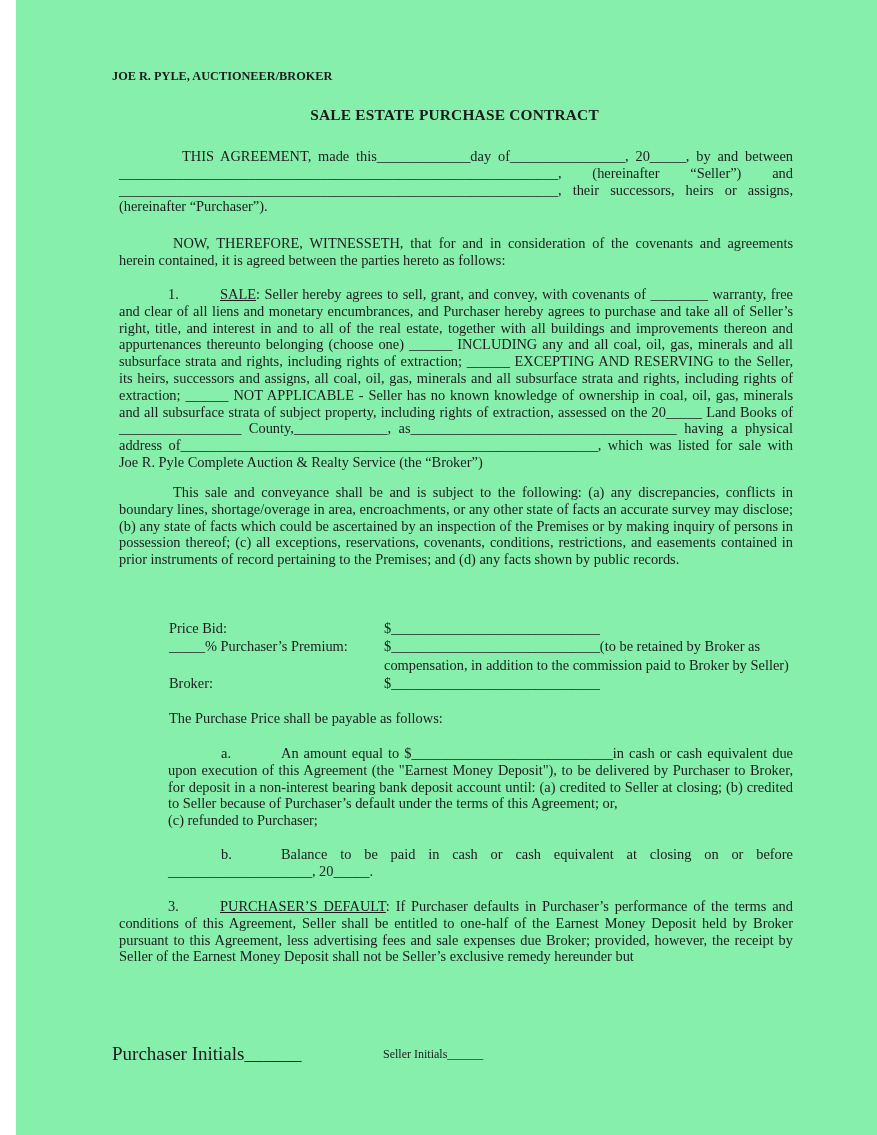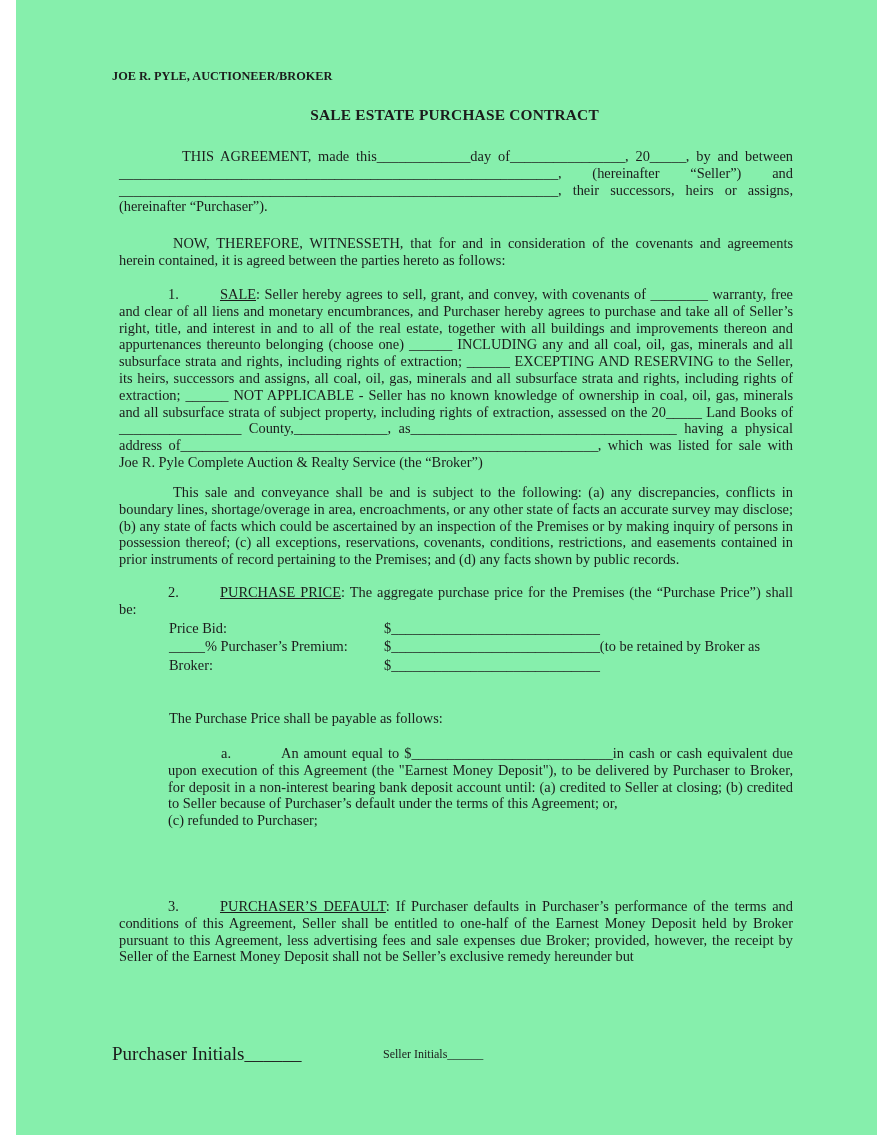--- a/index.html
+++ b/index.html
@@ -54,40 +54,44 @@
   <div class="abs doc-title">SALE ESTATE PURCHASE CONTRACT</div>
 
   <p class="abs body-w intro">THIS AGREEMENT, made this_____________day of________________, 20_____, by and between _____________________________________________________________, (hereinafter “Seller”) and _____________________________________________________________, their successors, heirs or assigns, (hereinafter “Purchaser”).</p>
 
   <p class="abs body-w witnesseth">NOW, THEREFORE, WITNESSETH, that for and in consideration of the covenants and agreements herein contained, it is agreed between the parties hereto as follows:</p>
 
   <p class="abs body-w sec1"><span class="num">1.</span><span class="u">SALE</span><span>: Seller hereby agrees to sell, grant, and convey, with covenants of ________ warranty, free and clear of all liens and monetary encumbrances, and Purchaser hereby agrees to purchase and take all of Seller’s right, title, and interest in and to all of the real estate, together with all buildings and improvements thereon and appurtenances thereunto belonging (choose one) ______ INCLUDING any and all coal, oil, gas, minerals and all subsurface strata and rights, including rights of extraction; ______ EXCEPTING AND RESERVING to the Seller, its heirs, successors and assigns, all coal, oil, gas, minerals and all subsurface strata and rights, including rights of extraction; ______ NOT APPLICABLE - Seller has no known knowledge of ownership in coal, oil, gas, minerals and all subsurface strata of subject property, including rights of extraction, assessed on the 20_____ Land Books of _________________ County,_____________, as_____________________________________ having a physical address of__________________________________________________________, which was listed for sale with Joe R. Pyle Complete Auction &amp; Realty Service (the “Broker”)</span></p>
 
   <p class="abs body-w subject">This sale and conveyance shall be and is subject to the following: (a) any discrepancies, conflicts in boundary lines, shortage/overage in area, encroachments, or any other state of facts an accurate survey may disclose; (b) any state of facts which could be ascertained by an inspection of the Premises or by making inquiry of persons in possession thereof; (c) all exceptions, reservations, covenants, conditions, restrictions, and easements contained in prior instruments of record pertaining to the Premises; and (d) any facts shown by public records.</p>
 
-  <p class="abs body-w sec2"><span class="num">2.</span><span class="u">PURCHASE PRICE</span><span>: The aggregate purchase price for the Premises (the “Purchase Price”) shall be:</span></p>
 
   <div class="abs price">
     <div class="price-row">
       <span class="pr-label">Price Bid:</span>
       <span class="pr-value">$_____________________________</span>
     </div>
     <div class="price-row">
       <span class="pr-label">_____% Purchaser’s Premium:</span>
       <span class="pr-value">$_____________________________(to be retained by Broker as</span>
     </div>
     <div class="price-row">
+      <span class="pr-label"></span>
+      <span class="pr-value">compensation, in addition to the commission paid to Broker by Seller)</span>
+    </div>
+    <div class="price-row">
       <span class="pr-label">Broker:</span>
       <span class="pr-value">$_____________________________</span>
     </div>
   </div>
 
   <p class="abs payable">The Purchase Price shall be payable as follows:</p>
 
   <p class="abs item-a"><span class="num2">a.</span><span>An amount equal to $____________________________in cash or cash equivalent due upon execution of this Agreement (the "Earnest Money Deposit"), to be delivered by Purchaser to Broker, for deposit in a non-interest bearing bank deposit account until: (a) credited to Seller at closing; (b) credited to Seller because of Purchaser’s default under the terms of this Agreement; or,</span><br><span>(c) refunded to Purchaser;</span></p>
 
+  <p class="abs item-b"><span class="num2">b.</span><span>Balance to be paid in cash or cash equivalent at closing on or before ____________________, 20_____.</span></p>
 
   <p class="abs body-w sec3"><span class="num">3.</span><span class="u">PURCHASER’S DEFAULT</span><span>: If Purchaser defaults in Purchaser’s performance of the terms and conditions of this Agreement, Seller shall be entitled to one-half of the Earnest Money Deposit held by Broker pursuant to this Agreement, less advertising fees and sale expenses due Broker; provided, however, the receipt by Seller of the Earnest Money Deposit shall not be Seller’s exclusive remedy hereunder but</span></p>
 
   <div class="abs footer-purchaser">Purchaser Initials______</div>
   <div class="abs footer-seller">Seller Initials______</div>
 
 </div>
 
 </body></html>

